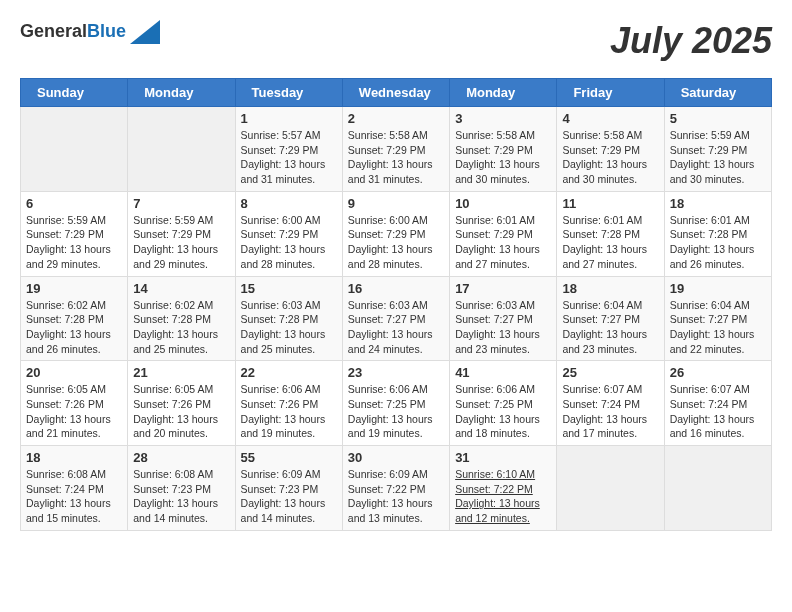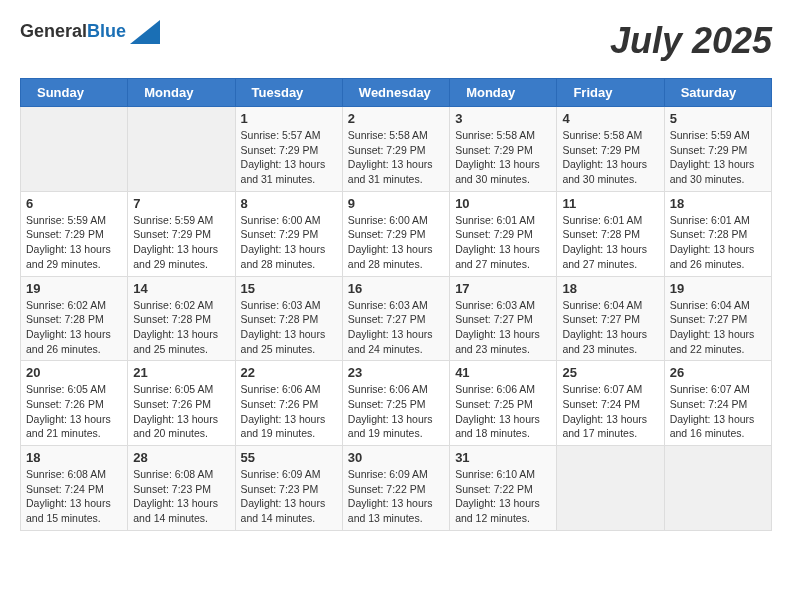--- a/index.html
+++ b/index.html
@@ -314,21 +314,21 @@
 Daylight: 13 hours and 14 minutes.</div>
         </td>
         <td>
           <span class="day-num">30</span>
           <div class="day-info" style="white-space: pre-line;">Sunrise: 6:09 AM
 Sunset: 7:22 PM
 Daylight: 13 hours and 13 minutes.</div>
         </td>
         <td>
           <span class="day-num">31</span>
-          <div class="day-info" style="white-space: pre-line;">Sunrise: 6:10 AM
+          <div class="day-info" style="white-space: pre-line; text-decoration: underline;">Sunrise: 6:10 AM
 Sunset: 7:22 PM
 Daylight: 13 hours and 12 minutes.</div>
         </td>
         <td class="empty-cell"></td>
         <td class="empty-cell"></td>
       </tr>
     </tbody>
 </table>
 
 </body></html>

